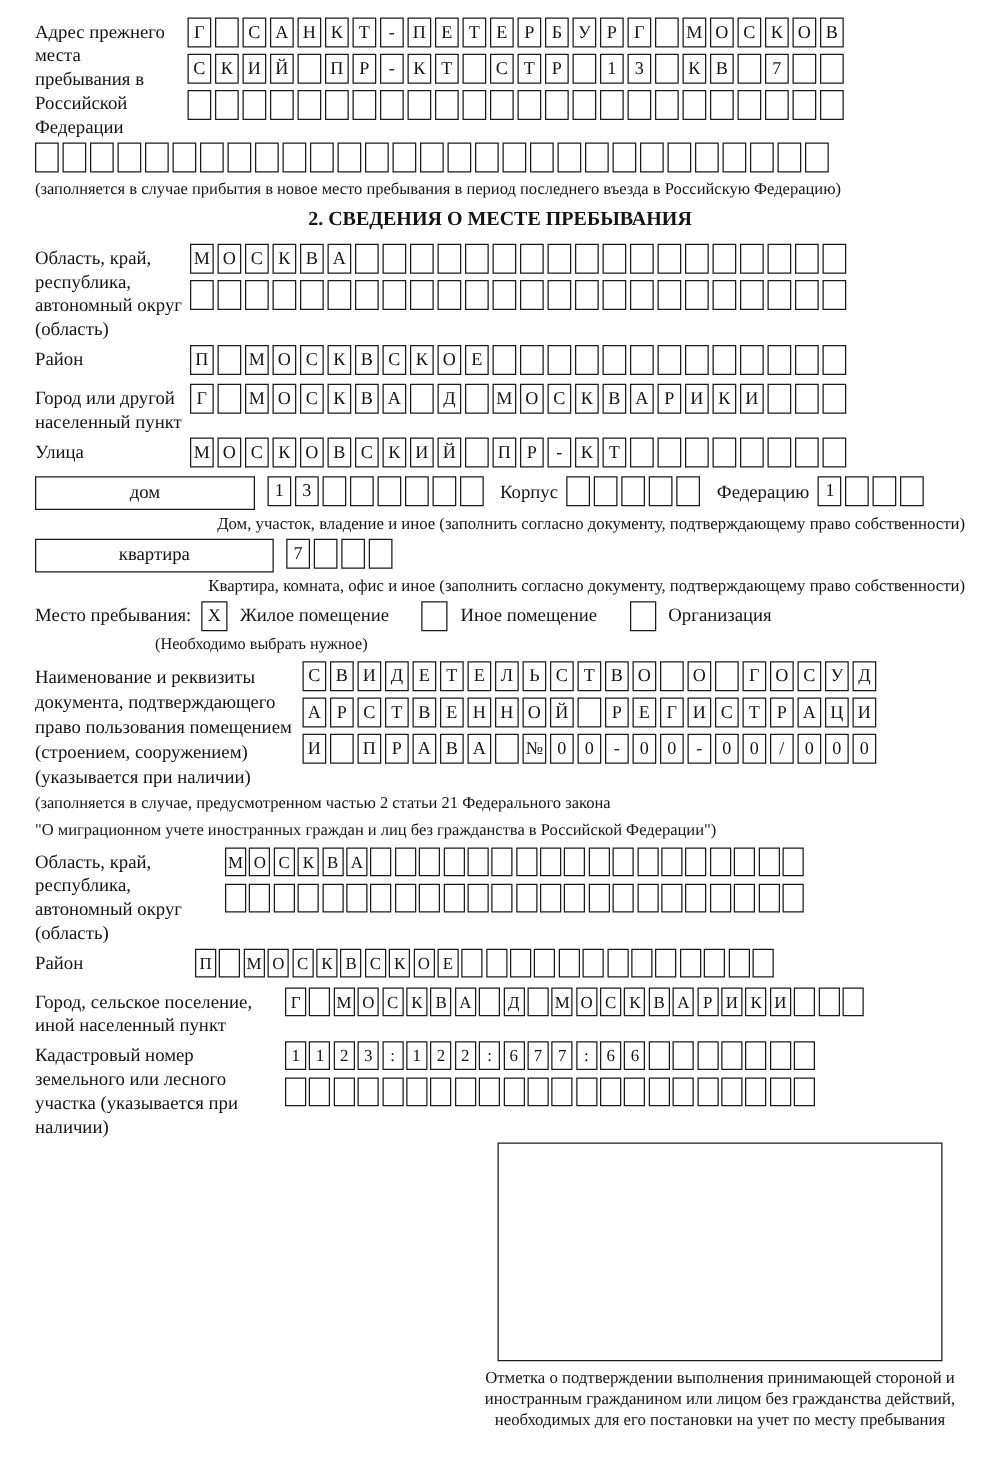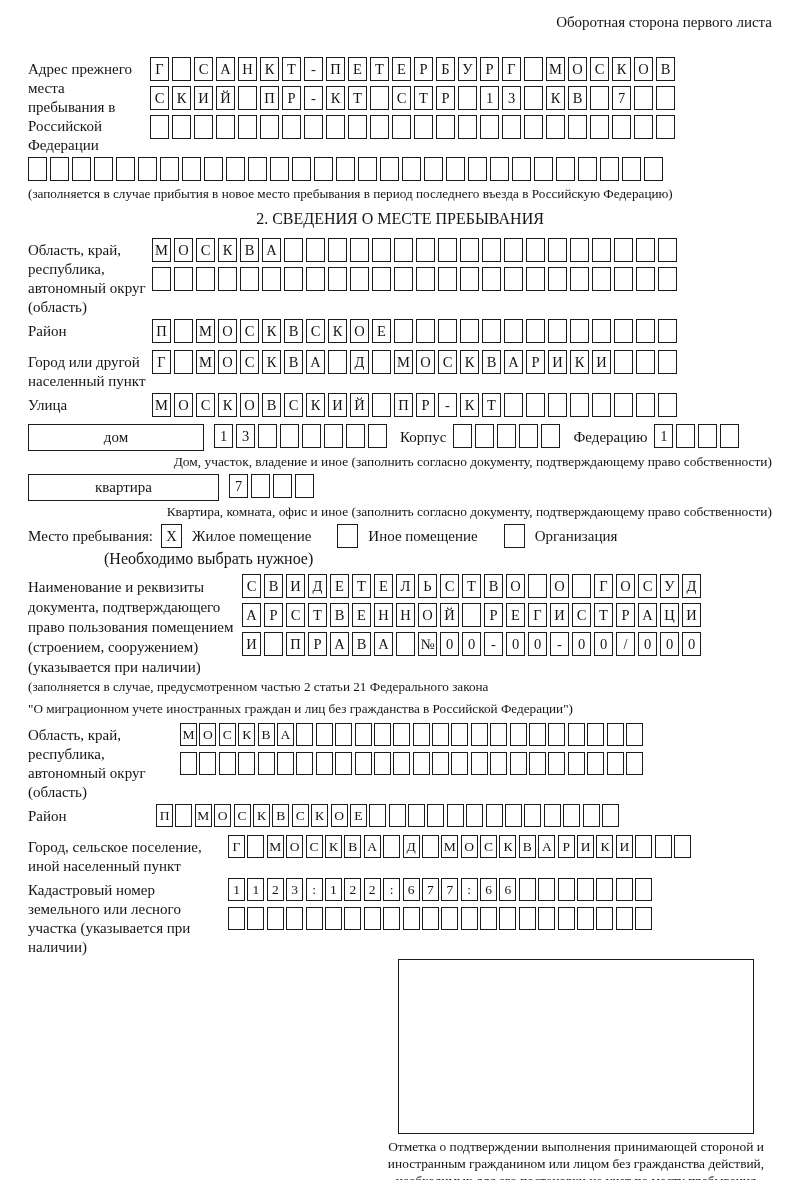--- a/index.html
+++ b/index.html
@@ -28,51 +28,50 @@
     width:19px; height:24px; border:1.6px solid #1b1b1b; margin-right:3px;
     display:inline-flex; align-items:center; justify-content:center;
     font-size:14.5px; flex:0 0 auto; background:#fff;
   }
   .compact .cell { width:17px; height:23px; margin-right:2.4px; font-size:13.5px; }
 
   .full-row { margin-bottom:2px; }
 
   .caption { font-size:13.2px; margin:2px 0 6px; }
   .left-caption { text-align:right; font-size:13.4px; margin:1px 0 4px 6px; }
-  .sec-title { text-align:center; font-weight:normal; font-size:16px; margin:8px 0 10px; }
+  .sec-title { text-align:center; font-weight:bold; font-size:16px; margin:8px 0 10px; }
   .sub-title { text-align:center; font-weight:bold; font-size:15.5px; margin:8px 0 6px; }
 
   .house-row { display:flex; align-items:flex-start; margin-bottom:1px; }
   .named-box {
     border:1.6px solid #1b1b1b; height:27px; display:flex; align-items:center;
     justify-content:center; font-size:15px; margin-right:10px; flex:0 0 auto; background:#fff;
   }
   .house-box { width:176px; }
   .flat-box { width:191px; }
   .inline-label { font-size:15px; line-height:27px; margin:0 7px 0 10px; flex:0 0 auto; }
 
   .stay-row { display:flex; align-items:center; margin:4px 0 2px; }
   .stay-label { font-size:15px; margin-right:8px; }
   .cbox {
     width:21px; height:24px; border:1.6px solid #1b1b1b; display:inline-flex;
     align-items:center; justify-content:center; font-size:14.5px; background:#fff; flex:0 0 auto;
   }
   .opt-label { font-size:15px; margin:0 26px 0 10px; }
-  .choose-note { font-size:16px; margin:0 0 6px 76px; }
+  .choose-note { font-size:13px; margin:0 0 6px 96px; }
 
   .stamp-wrap { width:392px; margin-left:auto; margin-top:2px; }
   .stamp-box { width:356px; height:175px; border:1.8px solid #1b1b1b; margin:0 auto 4px; background:#fff; }
   .stamp-caption { text-align:center; font-size:13.4px; line-height:17px; }
 </style>
 </head>
 <body>
 
 <div class="page">
 
-  <div class="side-note">Оборотная сторона первого листа</div>
 
   <div class="field">
     <div class="flabel w122">Адрес прежнего места пребывания в Российской Федерации</div>
     <div class="rows">
       <div class="box-row">
           <span class="cell">Г</span>
           <span class="cell"></span>
           <span class="cell">С</span>
           <span class="cell">А</span>
           <span class="cell">Н</span>

